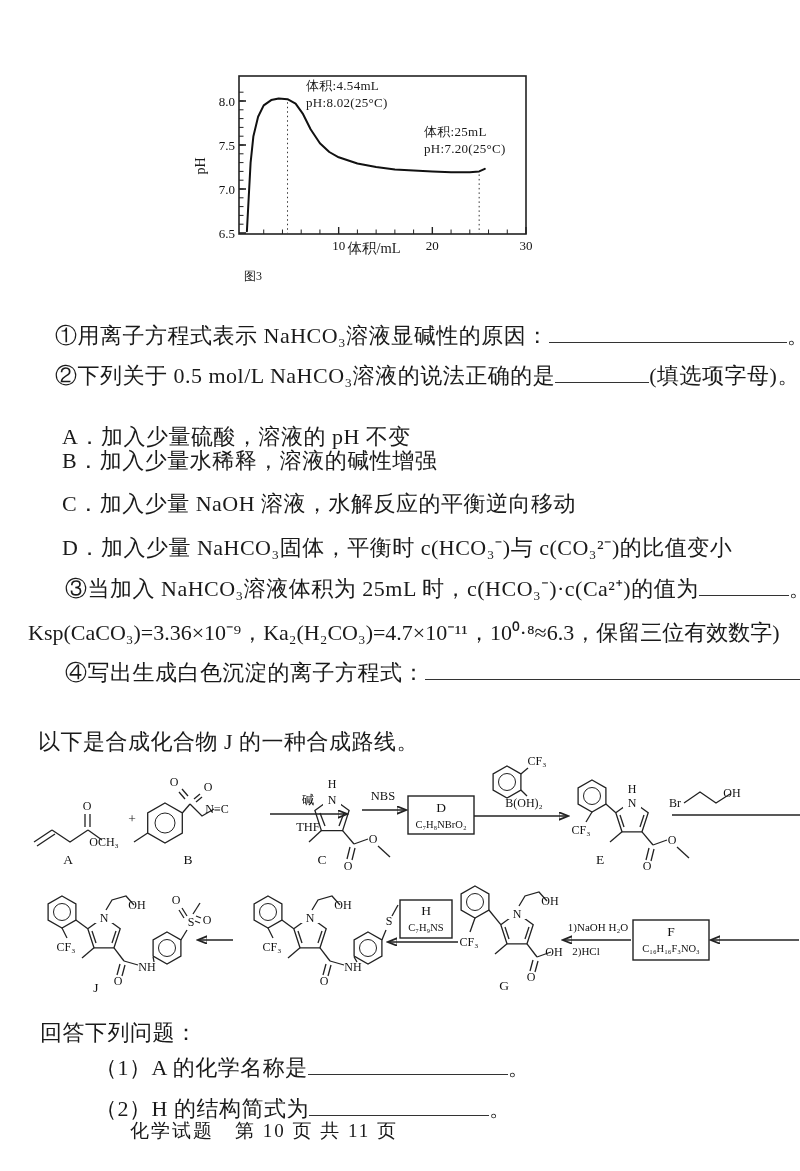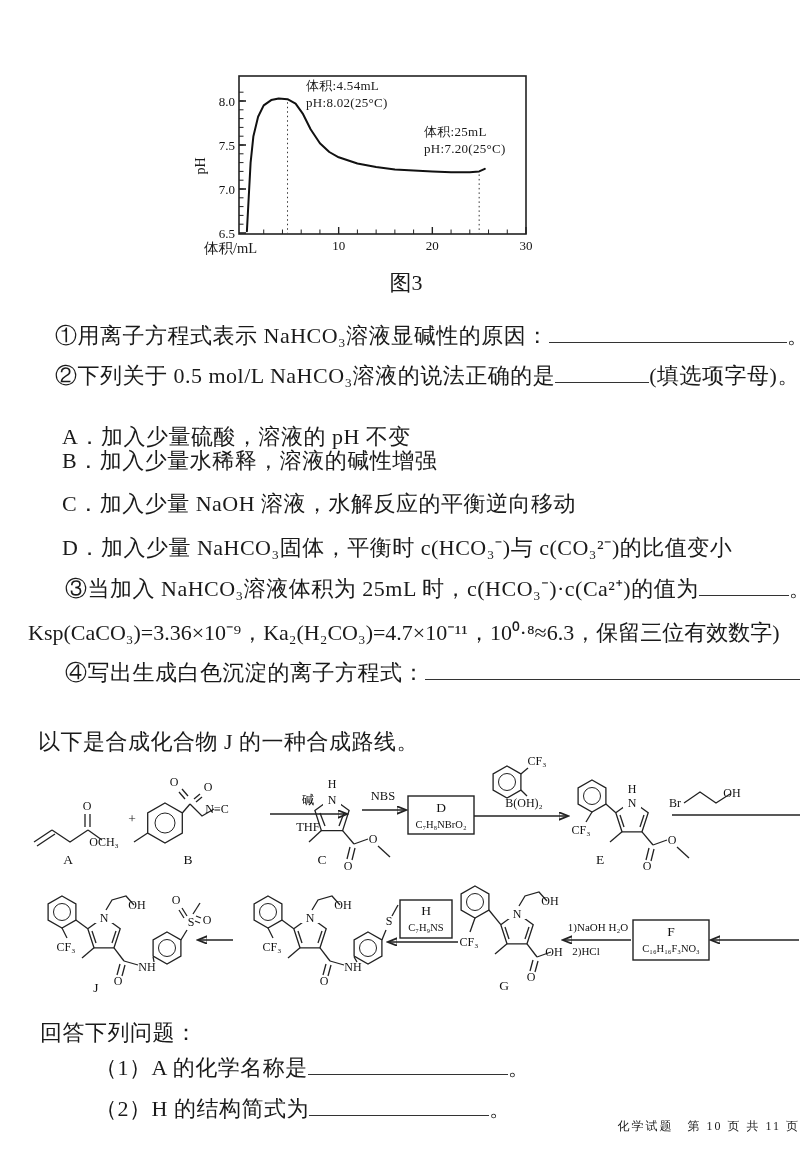--- a/index.html
+++ b/index.html
@@ -5,34 +5,34 @@
   html,body{margin:0;padding:0;background:#e8e8e8}
   .page{position:relative;width:800px;height:1171px;background:#ffffff;
         font-family:"Liberation Serif",serif;color:#1a1a1a;overflow:hidden}
   .tline{position:absolute;font-size:22px;white-space:nowrap;letter-spacing:.5px}
   .blank{display:inline-block;border-bottom:1.3px solid #333;height:1em;vertical-align:baseline}
   
   .chart{position:absolute;left:198px;top:66px;width:352px;height:242px}
   .chart svg{position:absolute;left:0;top:0}
   .ann{position:absolute;font-size:13px;line-height:1.3;letter-spacing:.3px}
   .ylab{position:absolute;left:-6px;top:92px;transform:rotate(-90deg);font-size:14px}
-  .xlab{position:absolute;left:6px;top:173px;width:340px;text-align:left;font-size:14.5px}
-  .cap{position:absolute;left:38px;top:202px;width:340px;text-align:center;font-size:22px}
+  .xlab{position:absolute;left:6px;top:173px;width:340px;text-align:center;font-size:14.5px}
+  .cap{position:absolute;left:46px;top:202px;width:340px;text-align:left;font-size:12px}
   
   .scheme{position:absolute;left:20px;top:752px}
   .scheme path,.scheme line,.scheme polyline,.scheme polygon{stroke:#222;stroke-width:1.3;fill:none}
   .scheme circle{stroke:#222;stroke-width:1;fill:none}
   .scheme rect.box{fill:none;stroke:#222;stroke-width:1.4}
   .scheme rect.wr{fill:#fff;stroke:none}
   .scheme text{fill:#111;font-size:12px;text-anchor:middle;stroke:none;font-family:"Liberation Serif",serif}
   .scheme text.lbl{font-size:13.5px}
   .scheme text.rx{font-size:12.5px}
   .scheme text.fm{font-size:10.5px}
-  .footer{position:absolute;top:1118px;left:130px;width:670px;text-align:right;
-          font-size:12px;letter-spacing:2px}
+  .footer{position:absolute;top:1118px;left:130px;width:670px;text-align:left;
+          font-size:19px;letter-spacing:2px}
 </style>
 </head>
 <body>
 
 <div class="page">
 
   <div class="chart">
     <svg id="chart-svg" width="352" height="192">
         <rect x="41" y="10" width="287" height="158" fill="none" stroke="#222" stroke-width="1.6"></rect>
         <line x1="65.73333333333333" y1="168" x2="65.73333333333333" y2="163.5" stroke="#222" stroke-width="1"></line>

